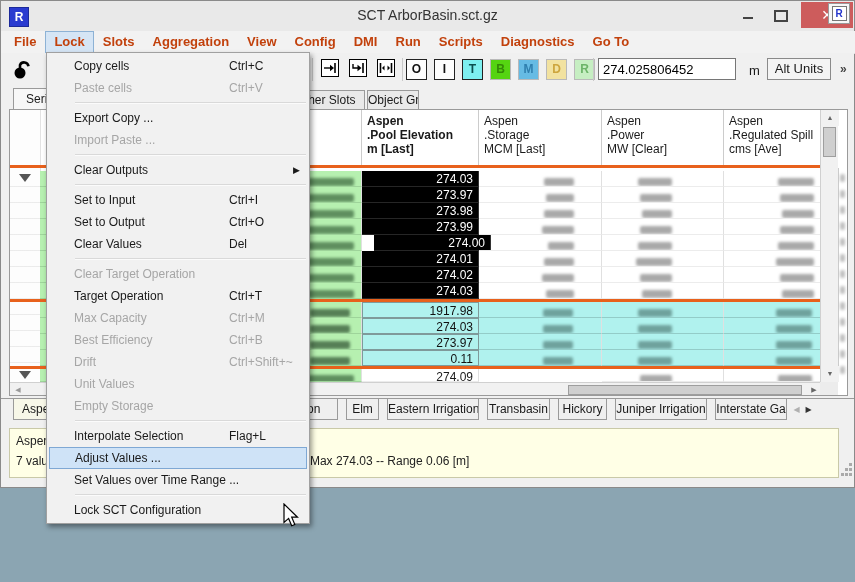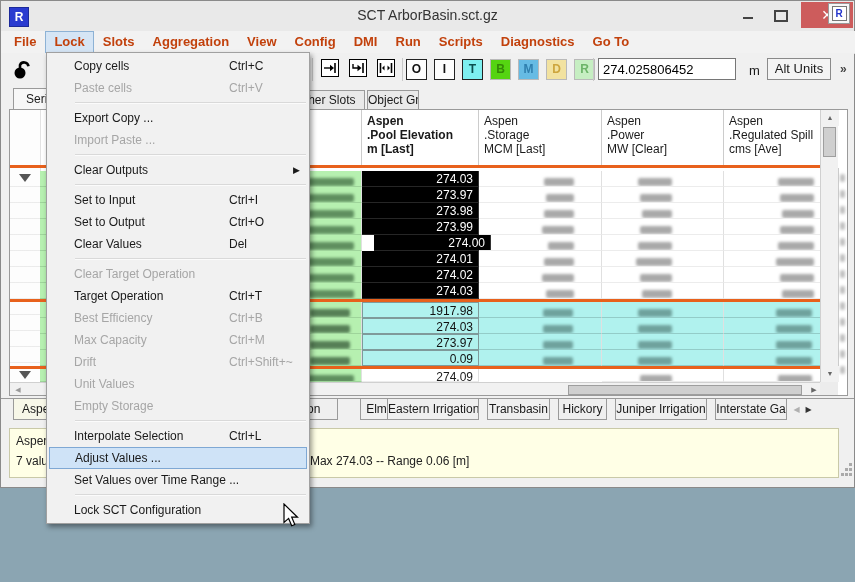--- a/index.html
+++ b/index.html
@@ -366,21 +366,21 @@
       </div>
       <div class="cell cy" style="left: 592px; top: 224px; width: 122px;">
         <div class="smrow" style="left: 36px; top: 4px; width: 34px;"><span class="sm" style="width: 100%; background: rgb(111, 162, 157);"></span></div>
       </div>
       <div class="cell cy" style="left: 714px; top: 224px; width: 98px;">
         <div class="smrow" style="left: 52px; top: 4px; width: 36px;"><span class="sm" style="width: 100%; background: rgb(111, 162, 157);"></span></div>
       </div>
       <div class="cell ts" style="left: 30px; top: 240px; width: 322px;">
         <div class="smrow" style="left: 270px; top: 4px; width: 40px;"><span class="sm" style="width: 100%; background: rgb(86, 127, 86);"></span></div>
       </div>
-      <div class="cell cyval" style="left: 352px; top: 240px; width: 117px;">0.09</div>
+      <div class="cell cyval" style="left: 352px; top: 240px; width: 117px;">0.11</div>
       <div class="cell cy" style="left: 469px; top: 240px; width: 123px;">
         <div class="smrow" style="left: 64px; top: 4px; width: 30px;"><span class="sm" style="width: 100%; background: rgb(111, 162, 157);"></span></div>
       </div>
       <div class="cell cy" style="left: 592px; top: 240px; width: 122px;">
         <div class="smrow" style="left: 36px; top: 4px; width: 34px;"><span class="sm" style="width: 100%; background: rgb(111, 162, 157);"></span></div>
       </div>
       <div class="cell cy" style="left: 714px; top: 240px; width: 98px;">
         <div class="smrow" style="left: 52px; top: 4px; width: 36px;"><span class="sm" style="width: 100%; background: rgb(111, 162, 157);"></span></div>
       </div>
       <div class="cell ts" style="left: 30px; top: 259px; width: 322px; height: 13px;">
@@ -417,21 +417,21 @@
         <div class="sb-btn" style="left: 0px; top: 0px; width: 16px; height: 14px; font-size: 7px; line-height: 14px; color: rgb(154, 154, 154);">◀</div>
         <div class="sb-thumb" style="left: 558px; top: 2px; width: 234px; height: 10px;"></div>
         <div class="sb-btn" style="left: 796px; top: 0px; width: 16px; height: 14px; font-size: 7px; line-height: 14px;">▶</div>
       </div>
       <div class="sb-corner"></div>
     </div>
 
   <div class="obj-tabs" id="objTabs">
       <div class="o-tab sel" style="left: 12px; width: 52px;">Aspen</div>
       <div class="o-tab" style="left: 255px; width: 82px;">Irrigation</div>
-      <div class="o-tab" style="left: 359px; width: 33px;">Elm</div>
+      <div class="o-tab" style="left: 345px; width: 33px;">Elm</div>
       <div class="o-tab" style="left: 386px; width: 92px;">Eastern Irrigation</div>
       <div class="o-tab" style="left: 486px; width: 63px;">Transbasin</div>
       <div class="o-tab" style="left: 557px; width: 49px;">Hickory</div>
       <div class="o-tab" style="left: 614px; width: 92px;">Juniper Irrigation</div>
       <div class="o-tab" style="left: 714px; width: 72px;">Interstate Ga</div>
       <div class="o-arrow" style="left: 789px; color: rgb(176, 176, 176);">◀</div>
       <div class="o-arrow" style="left: 801px; color: rgb(51, 51, 51);">▶</div>
     </div>
 
   <div class="status-panel">
@@ -492,43 +492,43 @@
       <i></i>
     </div>
     <div class="mi dis">
       <div class="lab">Clear Target Operation</div>
     </div>
     <div class="mi">
       <div class="lab">Target Operation</div>
       <div class="sc">Ctrl+T</div>
     </div>
     <div class="mi dis">
+      <div class="lab">Max Capacity</div>
+      <div class="sc">Ctrl+M</div>
+    </div>
+    <div class="mi dis">
       <div class="lab">Best Efficiency</div>
       <div class="sc">Ctrl+B</div>
     </div>
     <div class="mi dis">
-      <div class="lab">Max Capacity</div>
-      <div class="sc">Ctrl+M</div>
-    </div>
-    <div class="mi dis">
       <div class="lab">Drift</div>
       <div class="sc">Ctrl+Shift+~</div>
     </div>
     <div class="mi dis">
       <div class="lab">Unit Values</div>
     </div>
     <div class="mi dis">
       <div class="lab">Empty Storage</div>
     </div>
     <div class="msep">
       <i></i>
     </div>
     <div class="mi">
       <div class="lab">Interpolate Selection</div>
-      <div class="sc">Ctrl+L</div>
+      <div class="sc">Flag+L</div>
     </div>
     <div class="mi hl">
       <div class="lab">Adjust Values ...</div>
     </div>
     <div class="mi">
       <div class="lab">Set Values over Time Range ...</div>
     </div>
     <div class="msep">
       <i></i>
     </div>

